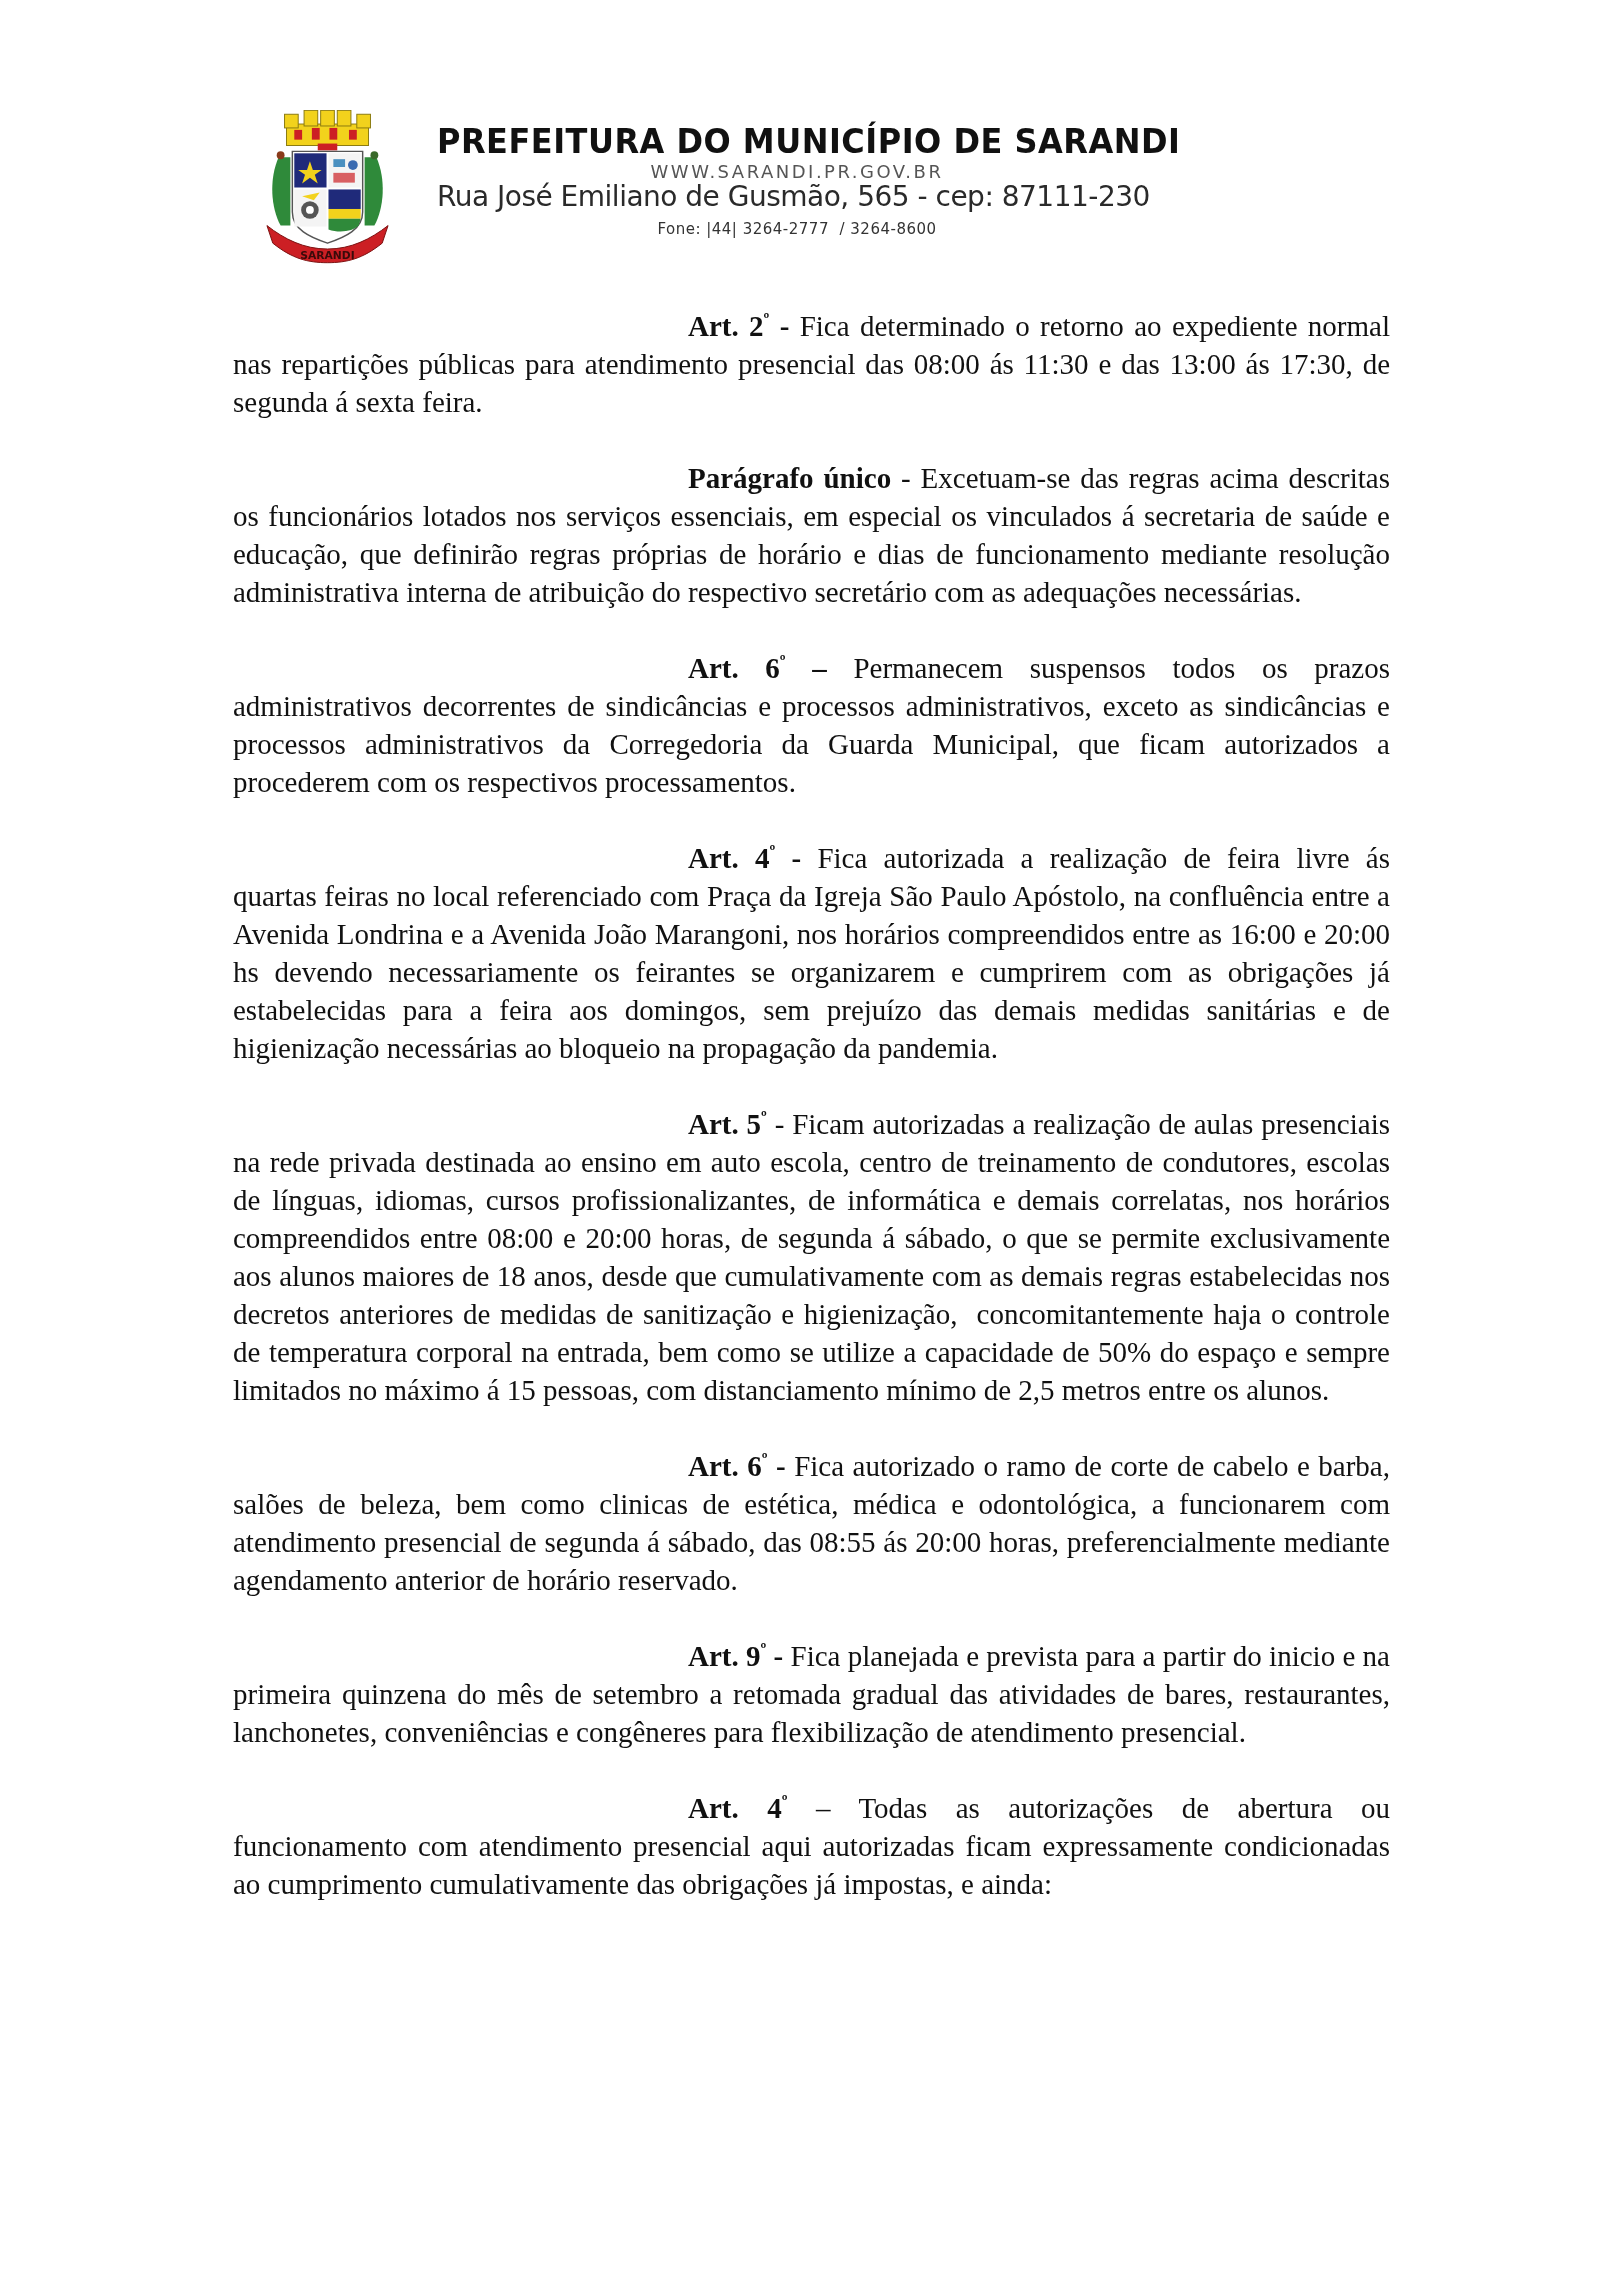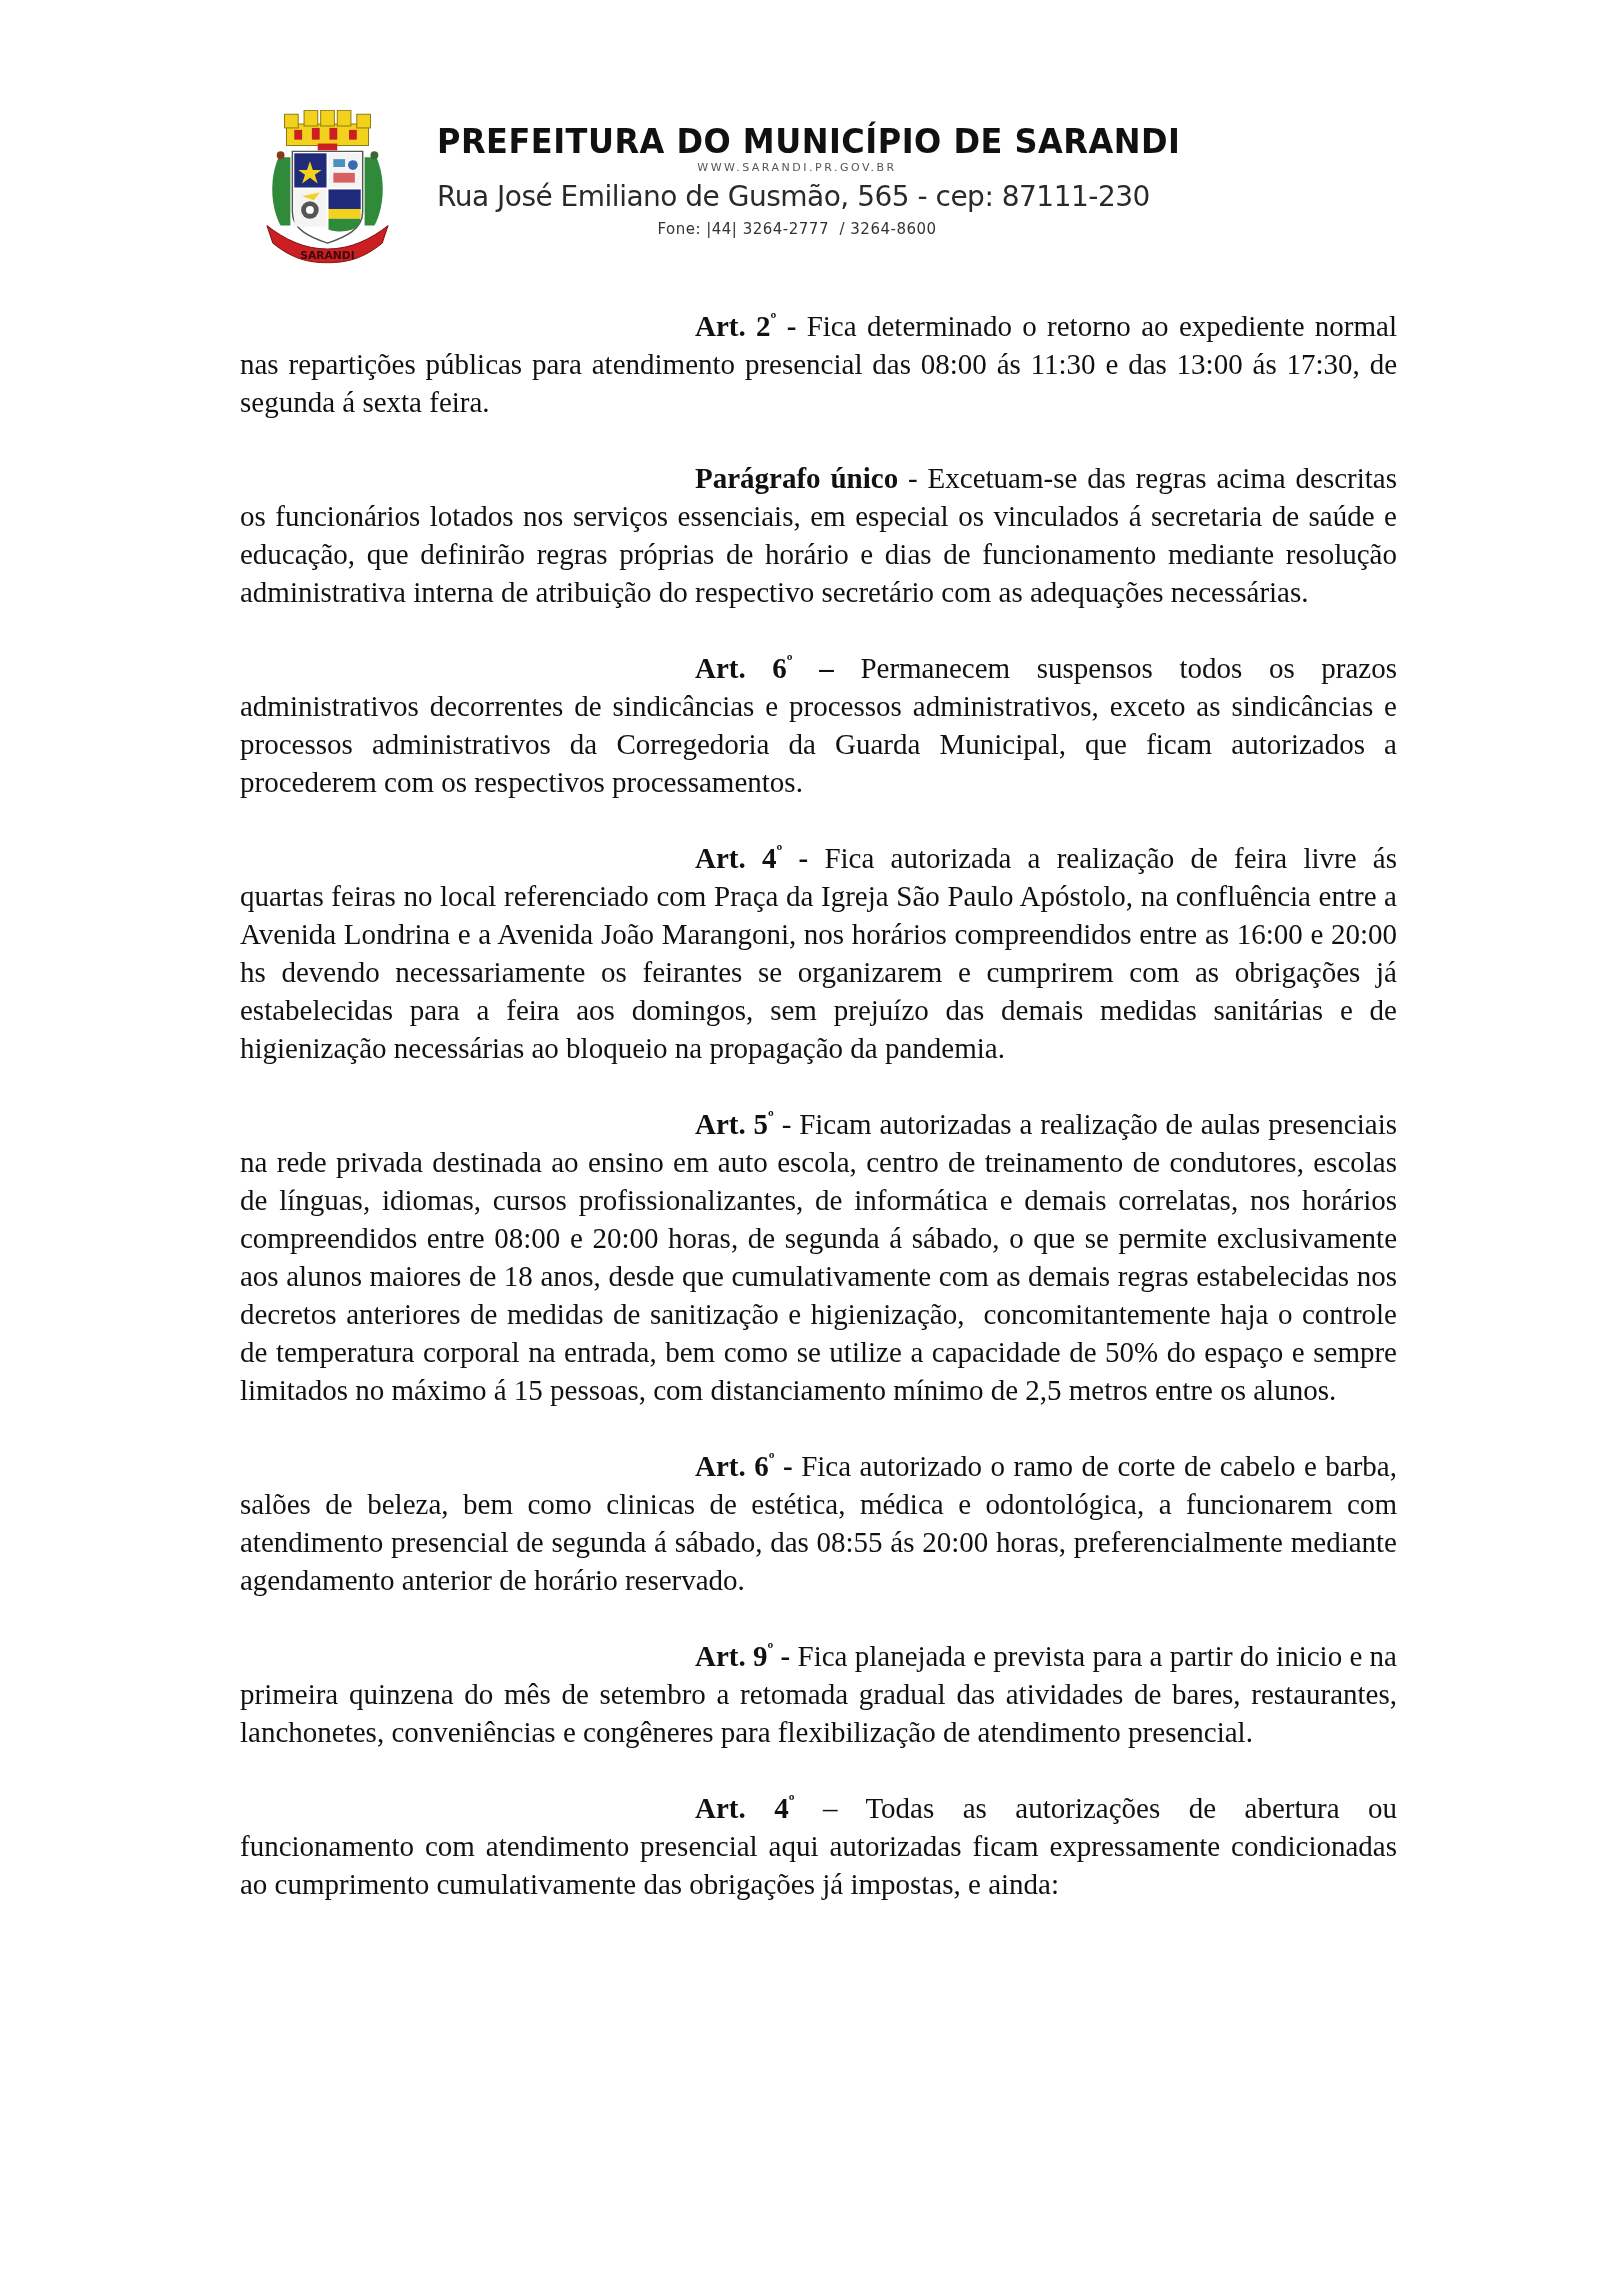--- a/index.html
+++ b/index.html
@@ -4,28 +4,28 @@
 <style>
   html, body { margin: 0; padding: 0; background: #ffffff; }
   body { width: 1620px; height: 2291px; position: relative; overflow: hidden; }
   .header { position: absolute; left: 263px; top: 106px; width: 912px; height: 162px; }
   .crest { position: absolute; left: 2px; top: 3.9px; width: 125px; height: 155px; }
   .h-text { position: absolute; left: 174px; top: 0; width: 725px; }
   .h-title { position: absolute; left: 0; top: 15.7px; width: 720px; text-align: center;
     font-family: "DejaVu Sans", sans-serif; font-weight: bold; font-size: 32px; letter-spacing: 0.5px;
     color: #111; transform: scaleY(1.05); white-space: nowrap; }
   .h-url { position: absolute; left: 0; top: 55px; width: 720px; text-align: center;
-    font-family: "DejaVu Sans", sans-serif; font-size: 11px; letter-spacing: 2.5px; color: #555; }
+    font-family: "DejaVu Sans", sans-serif; font-size: 18px; letter-spacing: 2.5px; color: #555; }
   .h-addr { position: absolute; left: 0; top: 74px; width: 720px; text-align: left;
     font-family: "DejaVu Sans", sans-serif; font-size: 28px; color: #2a2a2a; white-space: nowrap; letter-spacing: -0.5px; }
   .h-phone { position: absolute; left: 0; top: 114px; width: 720px; text-align: center;
     font-family: "DejaVu Sans", sans-serif; font-size: 15px; color: #333; white-space: pre; letter-spacing: 0.5px; }
 
   .doc { position: absolute; left: 233px; top: 307px; width: 1157px;
-    font-family: "Liberation Serif", serif; font-size: 29px; line-height: 38px; color: #111; margin-left: 7px; }
+    font-family: "Liberation Serif", serif; font-size: 29px; line-height: 38px; color: #111; }
   .para { margin: 0 0 38px 0; text-align: justify; text-indent: 455px; }
   .para b { font-weight: bold; }
   .sup { font-size: 0.6em; vertical-align: 0.65em; line-height: 0; }
 </style>
 </head>
 <body>
 
 <div class="header">
   <svg class="crest" viewBox="0 0 128 158">
 

